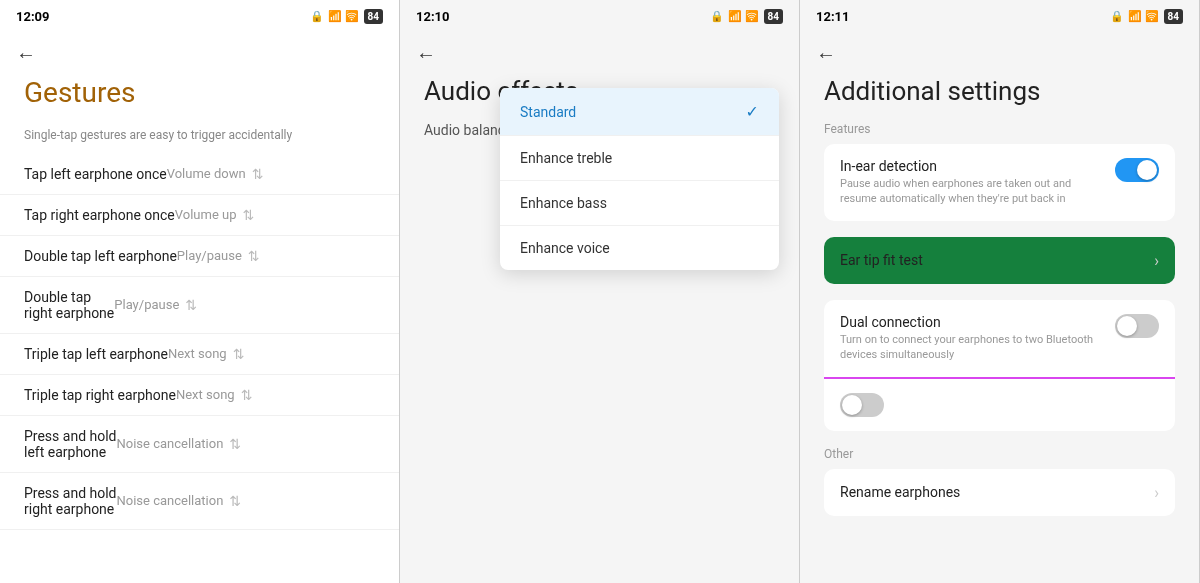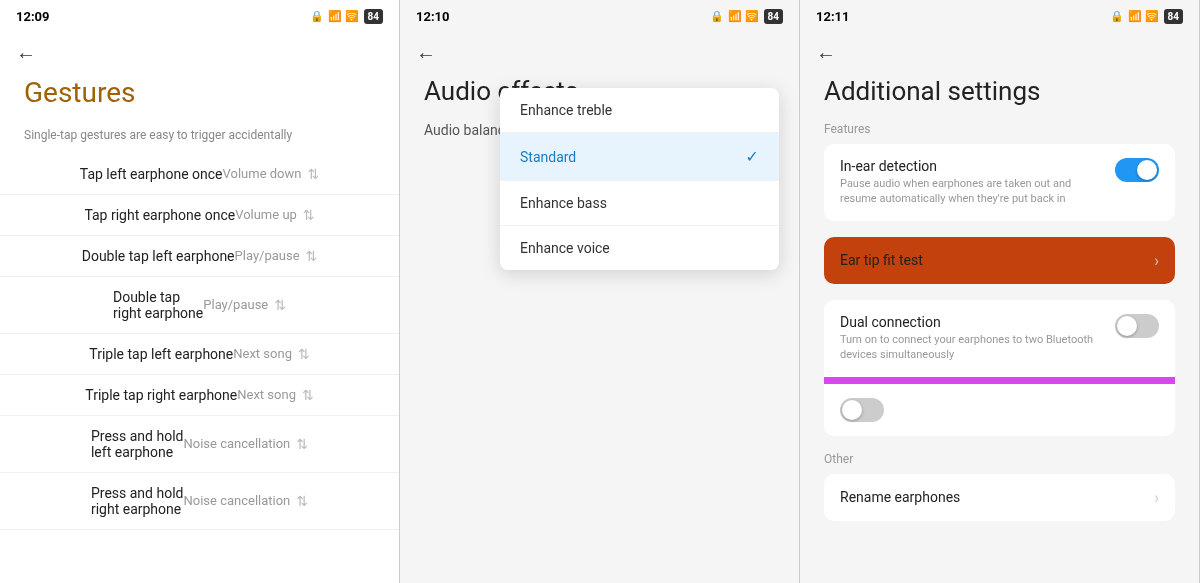--- a/index.html
+++ b/index.html
@@ -67,21 +67,21 @@
     .screen1 .page-subtitle {
       font-size: 12px;
       color: #888;
       margin-top: 18px;
     }
     .gesture-list {
       padding: 8px 0;
     }
     .gesture-item {
       display: flex;
-      justify-content: center;
+      justify-content: flex-start;
       align-items: center;
       padding: 12px 24px;
       border-bottom: 1px solid #f0f0f0;
     }
     .gesture-name {
       font-size: 14px;
       color: #222;
       font-weight: 400;
       max-width: 180px;
     }
@@ -162,21 +162,21 @@
       background: #fff;
       border-radius: 10px;
       margin-bottom: 16px;
       overflow: hidden;
     }
     .settings-row {
       display: flex;
       justify-content: space-between;
       align-items: flex-start;
       padding: 14px 16px;
-      border-bottom: 7px solid #d946ef;
+      border-bottom: 2px solid #d946ef;
     }
     .settings-row:last-child { border-bottom: none; }
     .settings-row-text { flex: 1; margin-right: 12px; }
     .settings-row-title {
       font-size: 14px;
       color: #222;
       font-weight: 400;
       margin-bottom: 2px;
     }
     .settings-row-desc {
@@ -214,21 +214,21 @@
     .toggle.off .toggle-thumb { left: 2px; }
 
     
     .chevron-right { color: #ccc; font-size: 16px; }
 
     .ear-tip-row {
       display: flex;
       justify-content: space-between;
       align-items: center;
       padding: 14px 16px;
-      background: #c2410c;
+      background: #15803d;
       border-radius: 10px;
       margin-bottom: 16px;
     }
     .ear-tip-title {
       font-size: 14px;
       color: #222;
     }
 
     .other-card {
       background: #fff;
@@ -330,26 +330,26 @@
       <span class="battery">84</span>
     </div>
   </div>
   <div class="back-arrow">←</div>
   <div class="page-content">
     <div class="page-title">Audio effects</div>
     <div class="audio-section-label">Audio balance</div>
   </div>
 
   <div class="dropdown-overlay">
-    <div class="dropdown-item">
-      <span>Enhance treble</span>
-    </div>
     <div class="dropdown-item selected">
       <span>Standard</span>
       <span class="checkmark">✓</span>
+    </div>
+    <div class="dropdown-item">
+      <span>Enhance treble</span>
     </div>
     <div class="dropdown-item">
       <span>Enhance bass</span>
     </div>
     <div class="dropdown-item">
       <span>Enhance voice</span>
     </div>
   </div>
 </div>
 

